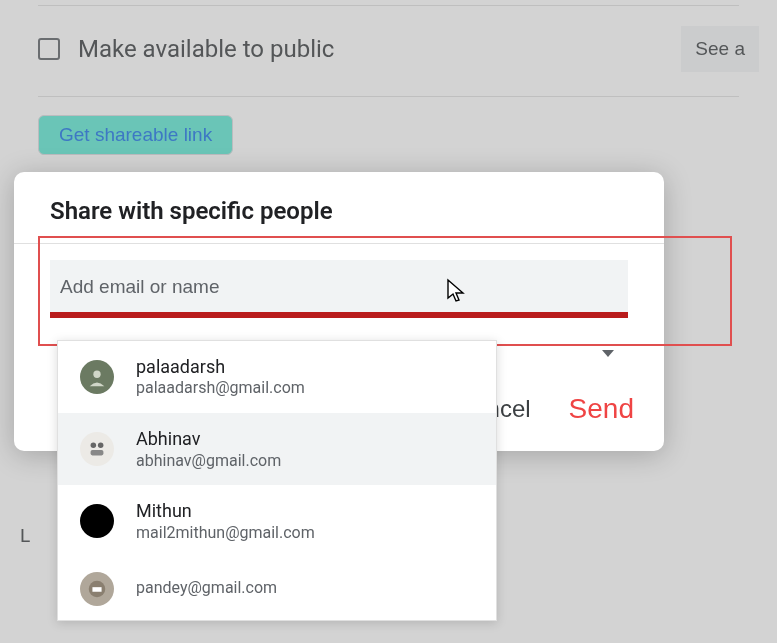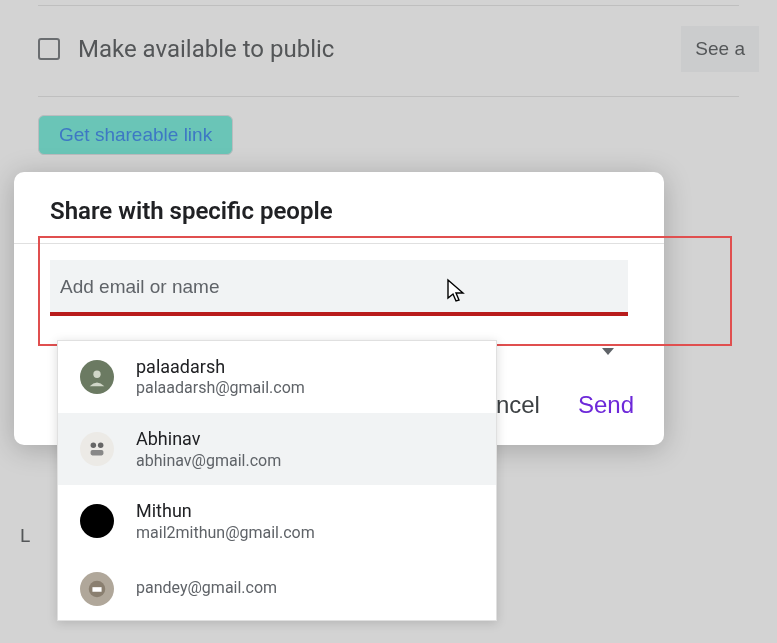--- a/index.html
+++ b/index.html
@@ -102,21 +102,21 @@
       pointer-events: none;
     }
     .input-wrap {
       padding: 16px 36px 2px 36px;
       position: relative;
     }
     .email-input {
       width: 100%;
       background: #f1f3f4;
       border: none;
-      border-bottom: 4px solid #b91c1c;
+      border-bottom: 6px solid #b91c1c;
       font-size: 19px;
       color: #5f6368;
       padding: 16px 10px 14px 10px;
       outline: none;
     }
     .email-input::placeholder {
       color: #5f6368;
     }
     .perm-row {
       margin: 18px 36px 0 36px;
@@ -142,22 +142,22 @@
       background: none;
       border: none;
       font-size: 24px;
       color: #3c4043;
       cursor: pointer;
       font-weight: 500;
     }
     .send-btn {
       background: none;
       border: none;
-      font-size: 24px;
-      color: #6d28d9;
+      font-size: 28px;
+      color: #ef4444;
       cursor: default;
       font-weight: 500;
     }
     .suggestions {
       position: absolute;
       left: 43px;
       top: 168px;
       width: 440px;
       background: #fff;
       border: 1px solid #e0e0e0;

